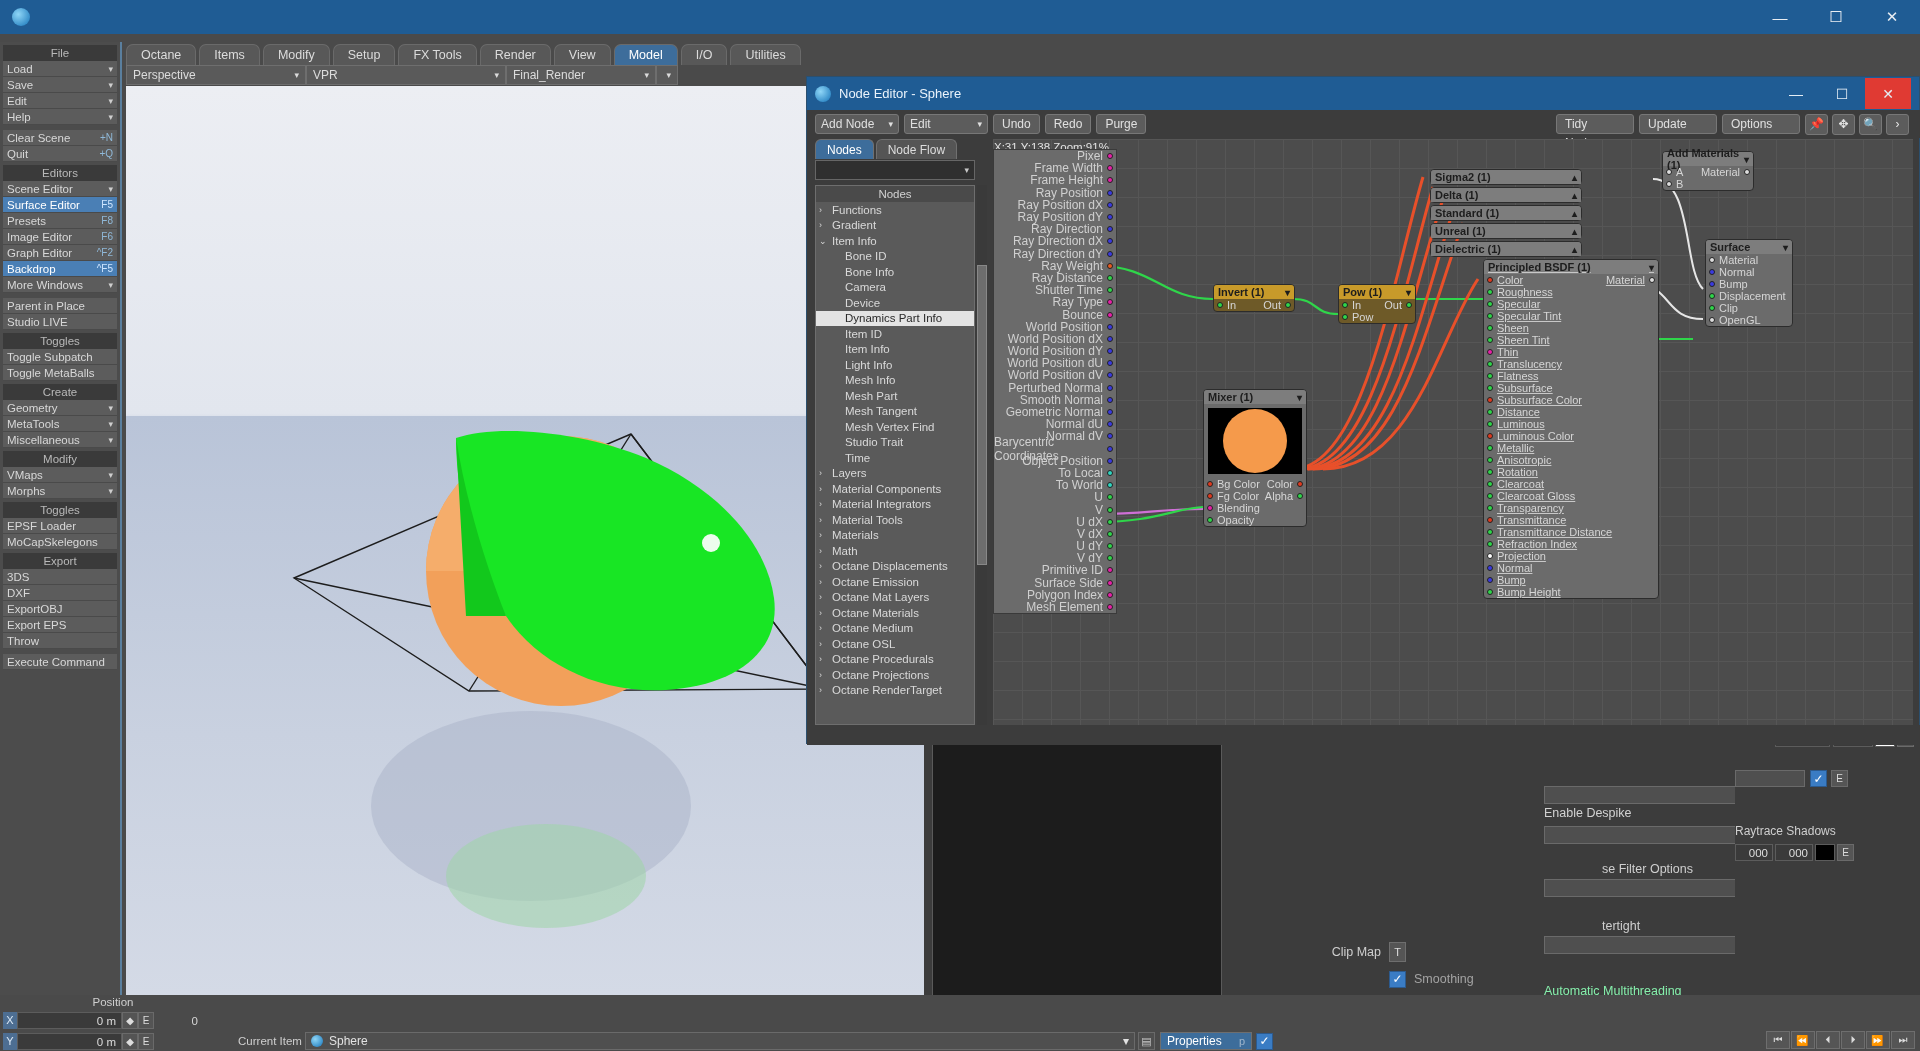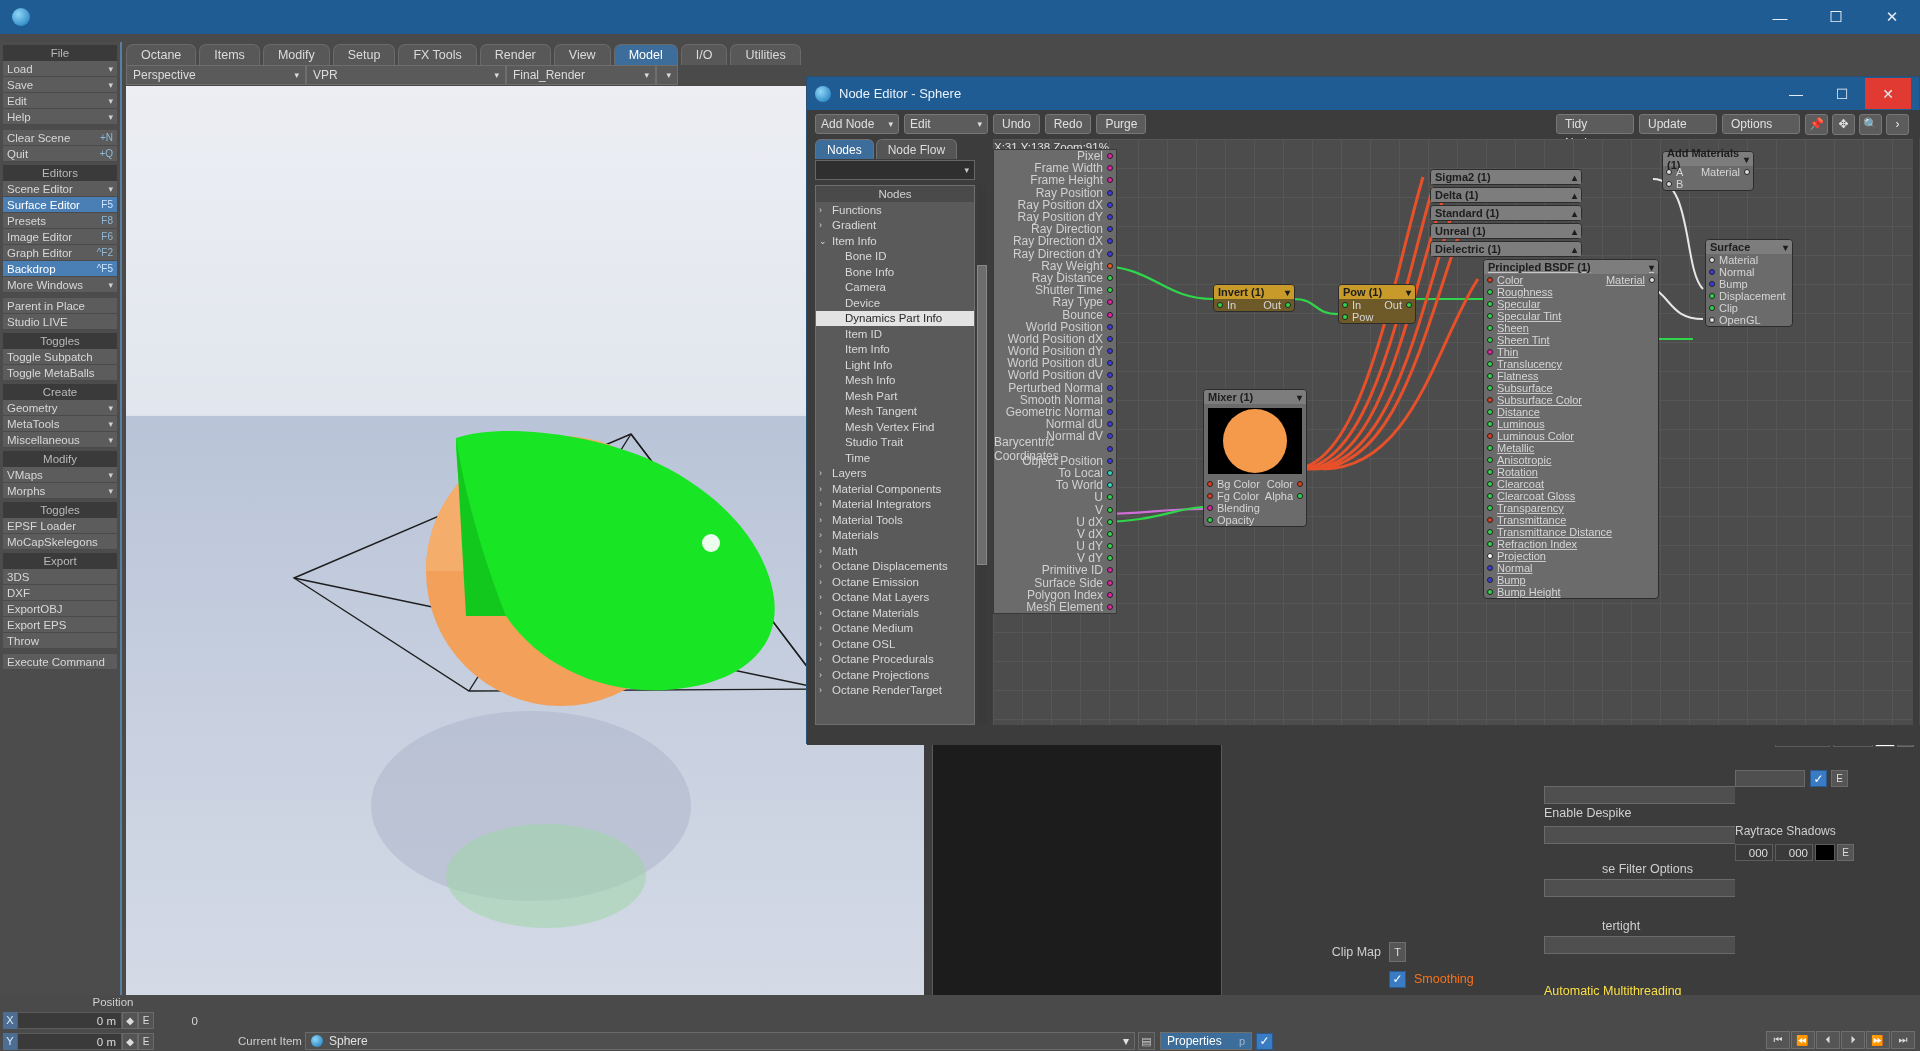--- a/index.html
+++ b/index.html
@@ -396,21 +396,21 @@
         </div>
 
       <div style="position:absolute;left:305px;top:855px;width:300px;">
         <div class="se-row">
           <div class="se-lab">Clip Map</div>
           <div class="se-e" style="margin-left:0">T</div>
         </div>
         <div class="se-row">
           <div class="se-lab"></div>
           <div class="cbox">✓</div>
-          <div style="padding-left:8px;font-size:12.5px;color:#f97316">Smoothing</div>
+          <div style="padding-left:8px;font-size:12.5px;color:#a3a3a3">Smoothing</div>
         </div>
         <div class="se-row">
           <div class="se-lab">Smoothing Threshold</div>
           <div class="se-val">
             <span>89.524655°</span>
             <span class="se-arrows">◆</span>
           </div>
         </div>
         <div class="se-row">
           <div class="se-lab">Vertex Normal Map</div>
@@ -425,21 +425,21 @@
           <div style="padding-left:8px;font-size:12.5px;color:#d8d8d8">Double Sided</div>
         </div>
 
       </div>
 
       <div style="position:absolute;left:620px;top:720px;width:220px;font-size:12.5px;color:#d2d2d2">Enable Despike</div>
       <div style="position:absolute;left:620px;top:700px;width:210px;height:18px;background:#4f4f4f;border:1px solid #6a6a6a"></div>
       <div style="position:absolute;left:620px;top:740px;width:210px;height:18px;background:#4f4f4f;border:1px solid #6a6a6a"></div>
       <div style="position:absolute;left:620px;top:793px;width:210px;height:18px;background:#4f4f4f;border:1px solid #6a6a6a"></div>
       <div style="position:absolute;left:620px;top:850px;width:210px;height:18px;background:#4f4f4f;border:1px solid #6a6a6a"></div>
-      <div style="position:absolute;left:620px;top:898px;width:220px;font-size:12.5px;color:#fde047">Automatic Multithreading</div>
+      <div style="position:absolute;left:620px;top:898px;width:220px;font-size:12.5px;color:#86efac">Automatic Multithreading</div>
       <div style="position:absolute;left:620px;top:920px;width:210px;height:18px;background:#4f4f4f;border:1px solid #6a6a6a"></div>
     </div>
 
     <div class="rstrip">
       <div style="position:absolute;left:0;top:-20px;font-size:12px;color:#cfcfcf">ant</div>
       <div style="position:absolute;left:20px;top:-20px;width:80px;height:17px;background:#4f4f4f;border:1px solid #6a6a6a"></div>
       <div style="position:absolute;left:105px;top:-20px;width:17px;height:17px;background:#4f4f4f;border:1px solid #6a6a6a"></div>
       <div style="position:absolute;left:0;top:0;font-size:12px;color:#cfcfcf">4 lx</div>
       <div style="position:absolute;left:40px;top:-2px;width:55px;height:17px;background:#3a3a3a;border:1px solid #5c5c5c;font-size:11.5px;color:#ddd;text-align:right;padding-right:4px;line-height:16px">255</div>
       <div style="position:absolute;left:98px;top:-2px;width:40px;height:17px;background:#3a3a3a;border:1px solid #5c5c5c;font-size:11.5px;color:#ddd;text-align:right;padding-right:4px;line-height:16px">255</div>

